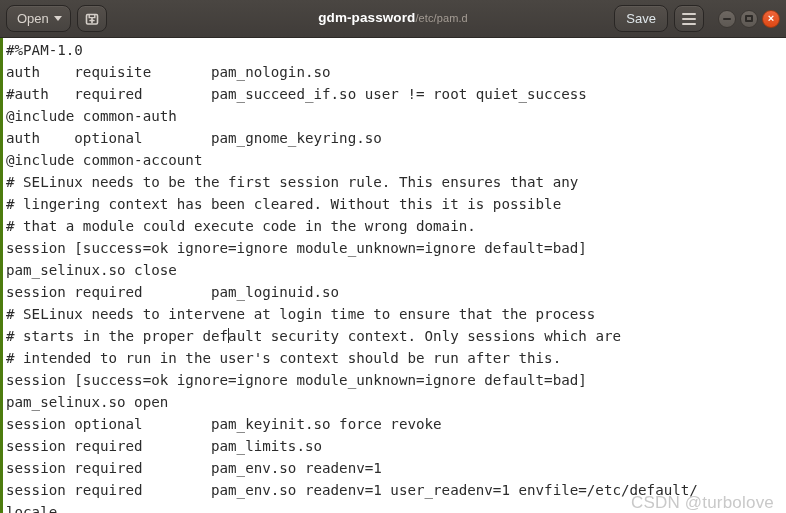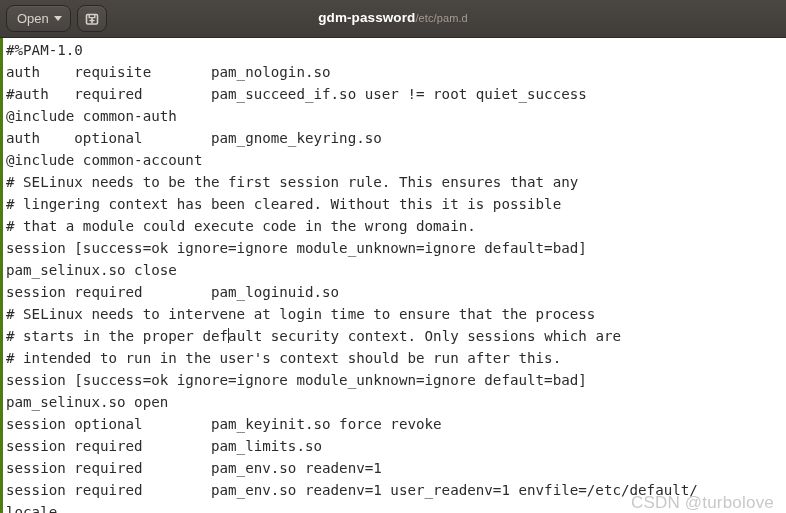--- a/index.html
+++ b/index.html
@@ -233,20 +233,47 @@
         </span>
       </div>
 
     </div>
 
     <div class="hb-title-wrap">
       <div class="hb-title">gdm-password</div>
       <div class="hb-subtitle">/etc/pam.d</div>
     </div>
 
+    <div class="hb-right">
+
+      <div class="btn btn-save">
+        <span class="lbl">Save</span>
+      </div>
+
+      <div class="btn btn-menu">
+        <span class="hamburger">
+          <i></i>
+            <i></i>
+            <i></i>
+        </span>
+      </div>
+
+      <div class="wincontrols">
+        <div class="wc wc-min">
+          <span class="g"></span>
+        </div>
+        <div class="wc wc-max">
+          <span class="g"></span>
+        </div>
+        <div class="wc wc-close">
+          <span class="g">×</span>
+        </div>
+      </div>
+
+    </div>
   </div>
 
   <div class="editor">
     <div class="code" id="code-view"><span class="ln">#%PAM-1.0</span><span class="ln">auth    requisite       pam_nologin.so</span><span class="ln">#auth   required        pam_succeed_if.so user != root quiet_success</span><span class="ln">@include common-auth</span><span class="ln">auth    optional        pam_gnome_keyring.so</span><span class="ln">@include common-account</span><span class="ln"># SELinux needs to be the first session rule. This ensures that any</span><span class="ln"># lingering context has been cleared. Without this it is possible</span><span class="ln"># that a module could execute code in the wrong domain.</span><span class="ln">session [success=ok ignore=ignore module_unknown=ignore default=bad]</span><span class="ln">pam_selinux.so close</span><span class="ln">session required        pam_loginuid.so</span><span class="ln"># SELinux needs to intervene at login time to ensure that the process</span><span class="ln"># starts in the proper def<span class="caret"></span>ault security context. Only sessions which are</span><span class="ln"># intended to run in the user's context should be run after this.</span><span class="ln">session [success=ok ignore=ignore module_unknown=ignore default=bad]</span><span class="ln">pam_selinux.so open</span><span class="ln">session optional        pam_keyinit.so force revoke</span><span class="ln">session required        pam_limits.so</span><span class="ln">session required        pam_env.so readenv=1</span><span class="ln">session required        pam_env.so readenv=1 user_readenv=1 envfile=/etc/default/</span><span class="ln">locale</span></div>
     <div class="watermark">CSDN @turbolove</div>
   </div>
 
 </div>
 
 </body></html>

